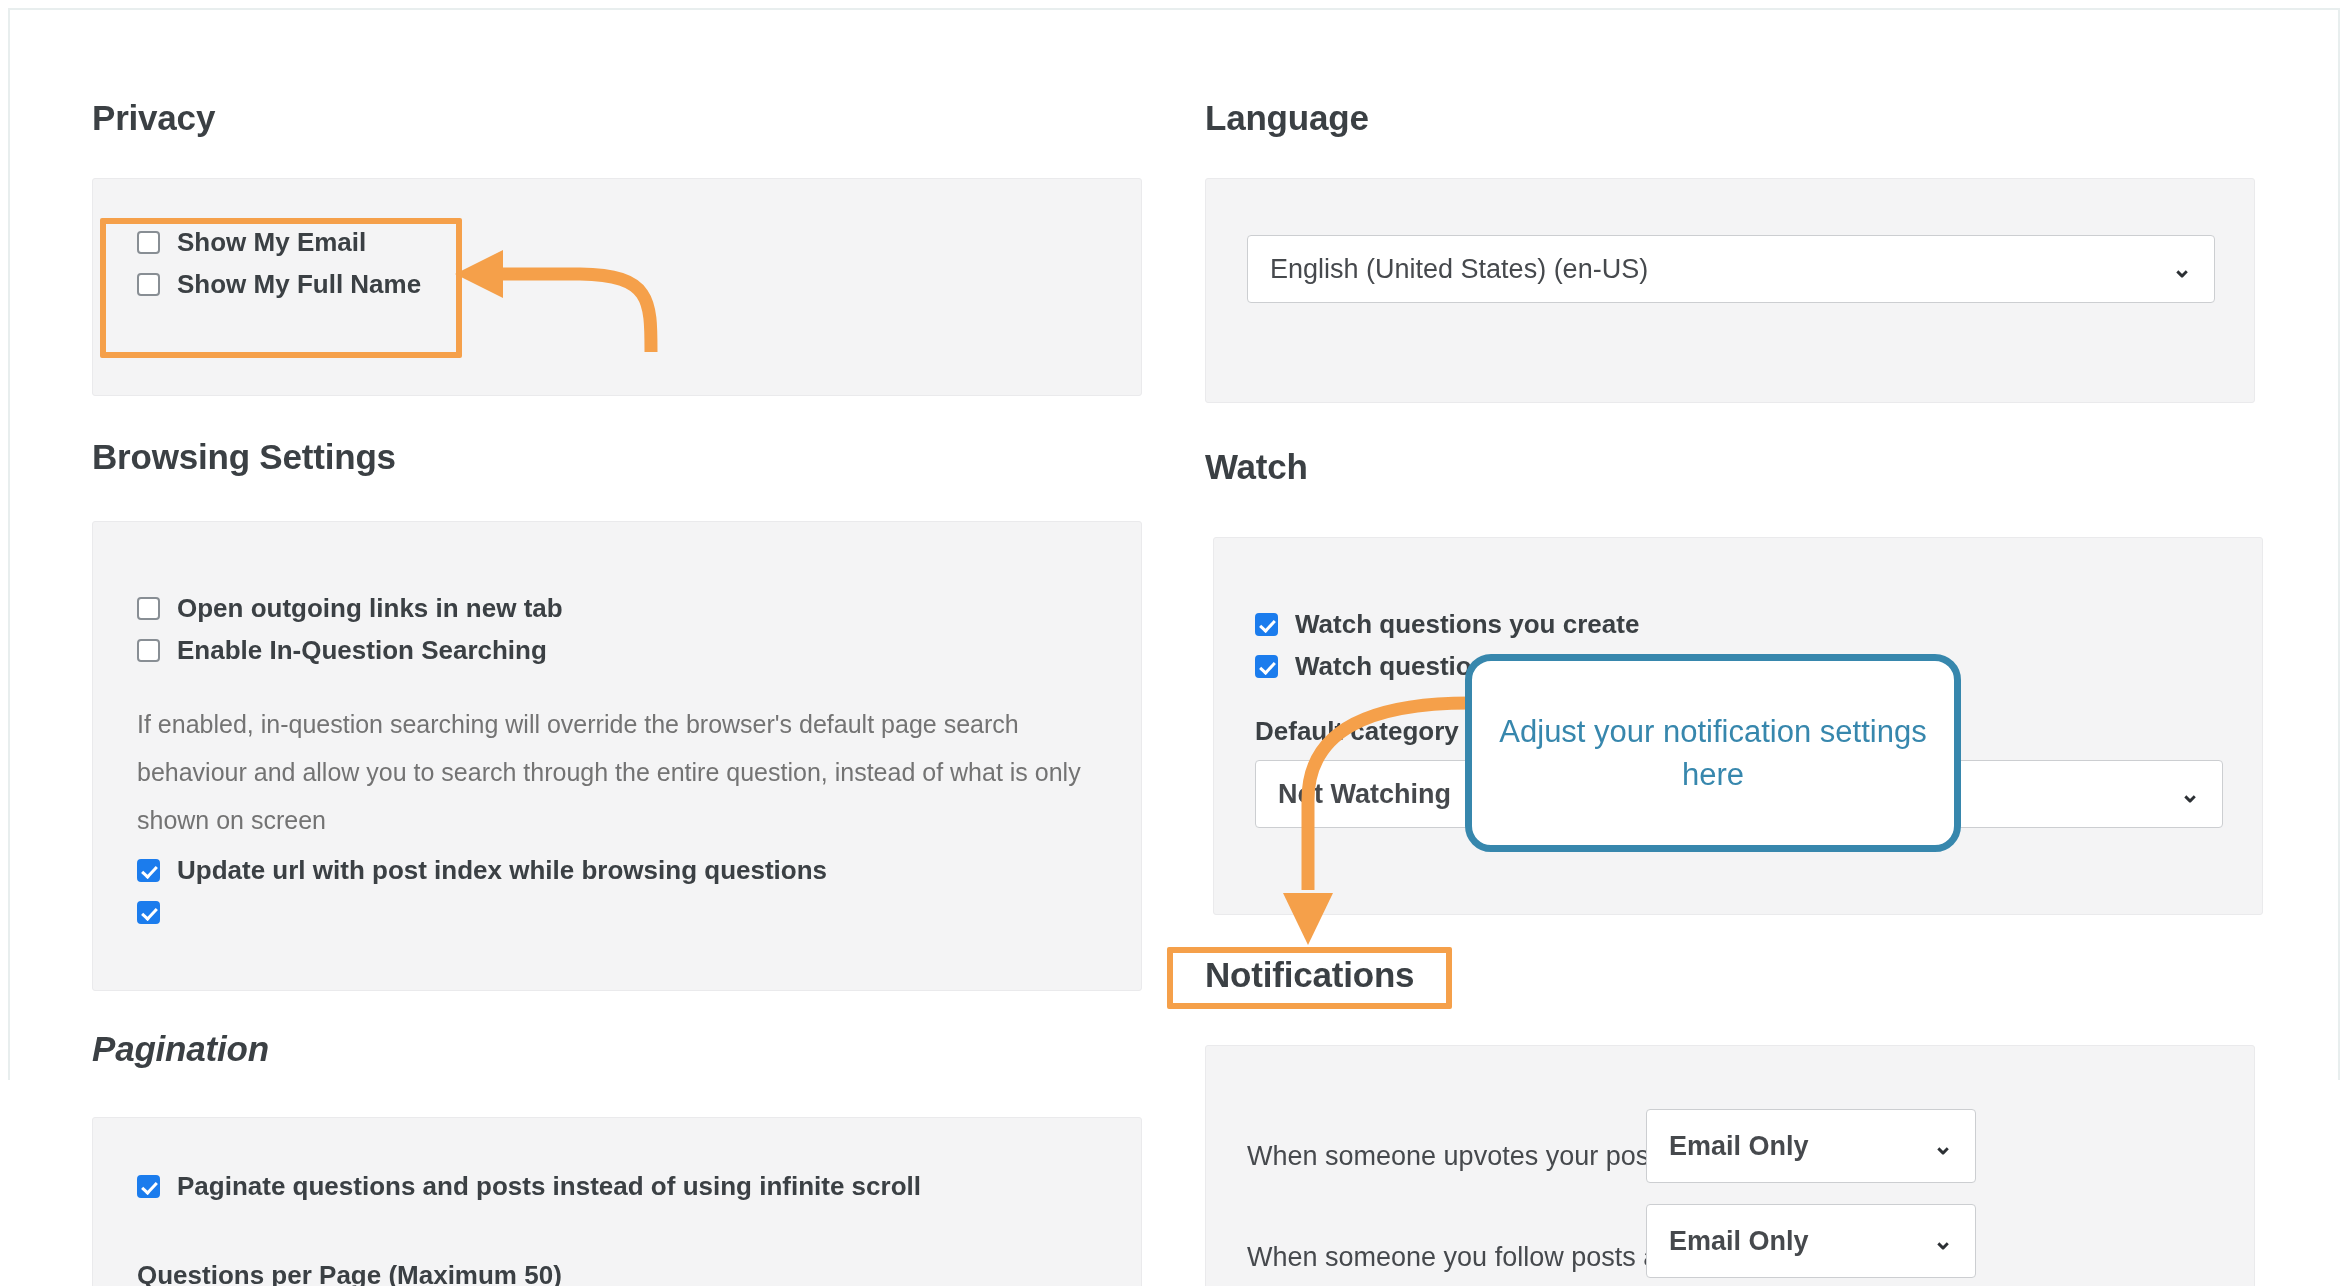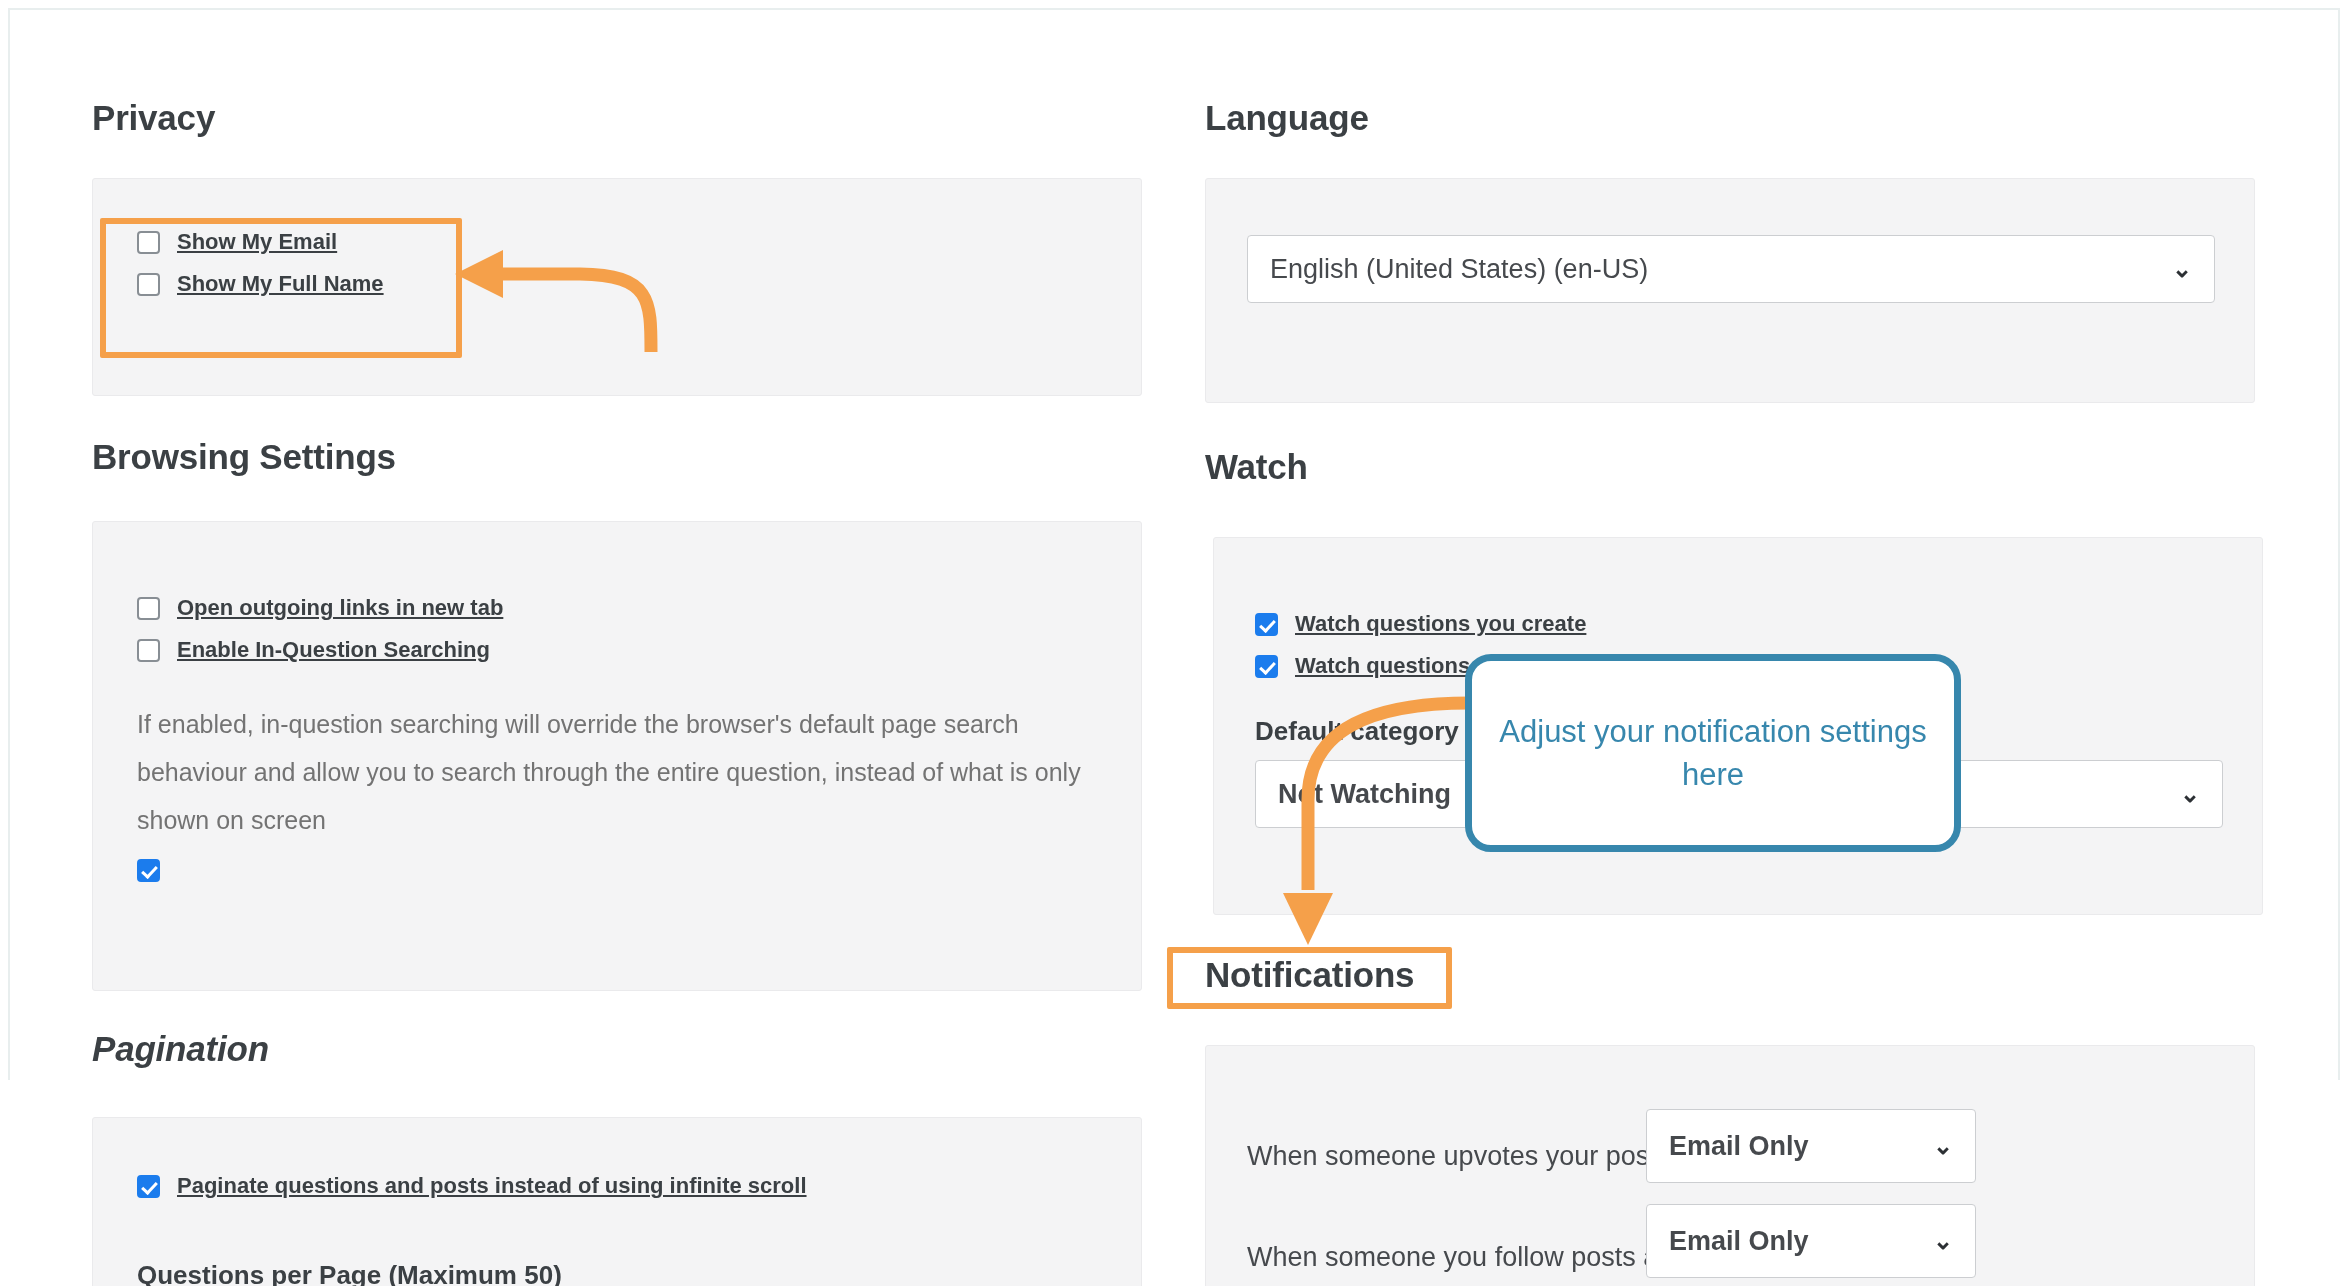--- a/index.html
+++ b/index.html
@@ -63,25 +63,24 @@
   .cb.on::after {
     content: "";
     position: absolute;
     left: 6px; top: 2px;
     width: 6px; height: 12px;
     border: solid #ffffff;
     border-width: 0 3px 3px 0;
     transform: rotate(43deg);
   }
   .cb-label {
-    font-size: 22px;
+    font-size: 26px;
     font-weight: bold;
     color: #3b4044;
     white-space: nowrap;
-    text-decoration: underline;
   }
   .helper-text {
     font-size: 25px;
     line-height: 48px;
     color: #737373;
     max-width: 960px;
   }
   .field-label {
     font-size: 26px;
     font-weight: bold;
@@ -172,20 +171,24 @@
           <span class="cb off"></span>
           <span class="cb-label">Enable In-Question Searching</span>
         </div>
       </div>
 
       <div class="helper-text" style="position:absolute; left:44px; top:178px; width:970px;">If enabled, in-question searching will override the browser's default page search behaviour and allow you to search through the entire question, instead of what is only shown on screen</div>
 
       <div style="position:absolute; left:44px; top:327px;">
         <div class="cb-row">
           <span class="cb on"></span>
+          <span class="cb-label">Update url with post index while browsing questions</span>
+        </div>
+        <div class="cb-row">
+          <span class="cb on"></span>
         </div>
       </div>
     </div>
 
     <h2 class="section-title" style="position:absolute; left:0; top:1029px;font-style:italic;">Pagination</h2>
 
     <div class="panel" style="position:absolute; left:0; top:1117px; width:1050px; height:200px;">
       <div style="position:absolute; left:44px; top:47px;">
         <div class="cb-row">
           <span class="cb on"></span>

